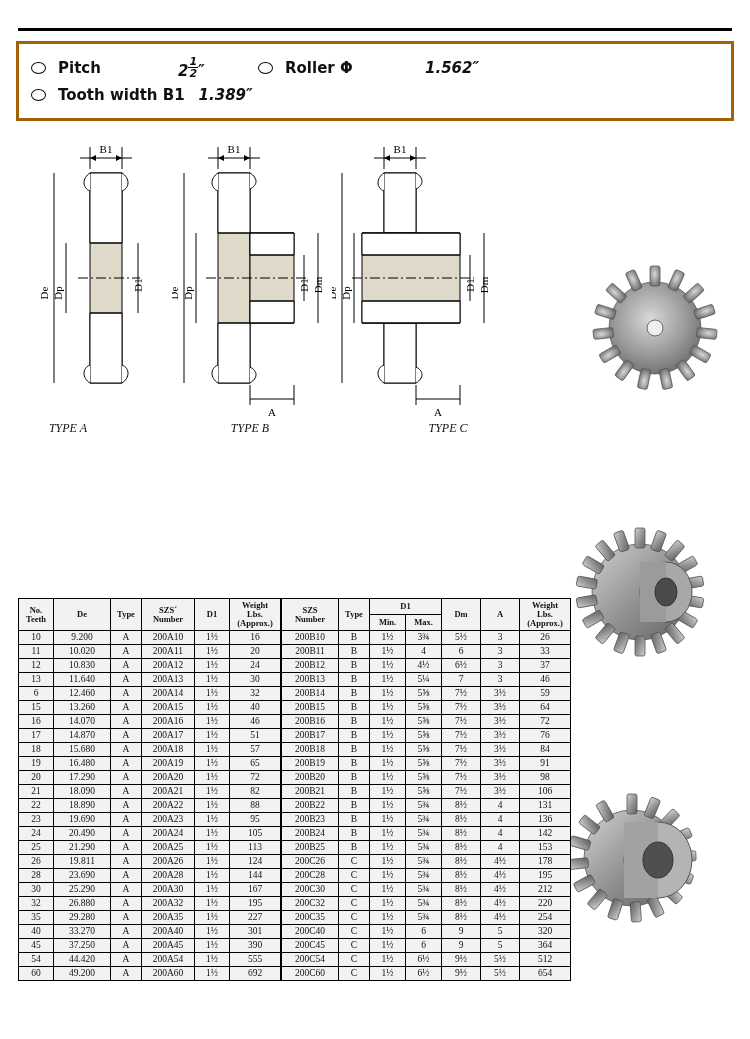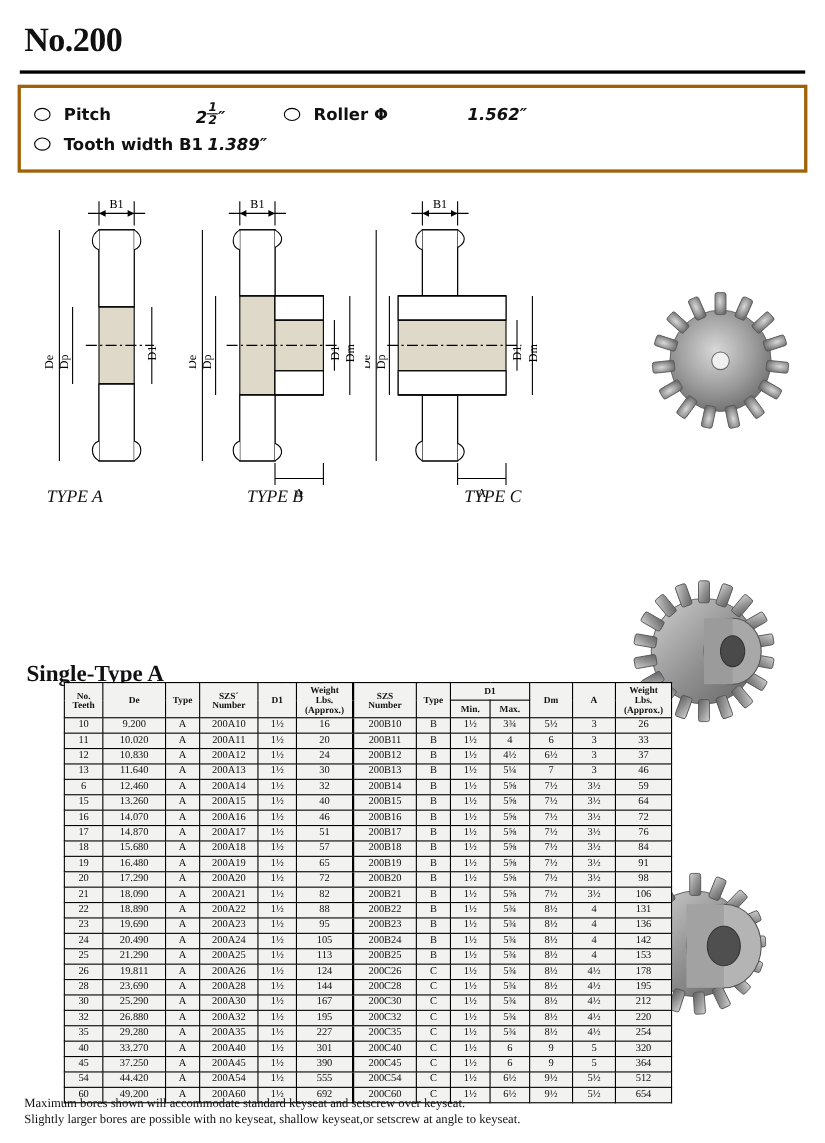--- a/index.html
+++ b/index.html
@@ -37,35 +37,35 @@
   .w-pitchlabel{width:120px;}
   .w-pitchval{width:80px;}
   .frac{display:inline-block;font-size:11px;line-height:1;vertical-align:-1px;text-align:center;}
   .frac .n{display:block;border-bottom:1px solid #000;padding:0 1px;}
   .frac .d{display:block;padding:0 1px;}
 
   
   .draw-area{position:relative;margin-top:12px;height:300px;}
   .dwg{position:absolute;top:0;}
   .typelabel{
-    font-family:"Liberation Serif",serif;font-style:italic;font-size:16px;
-    position:absolute;top:274px;text-align:center;width:120px;
+    font-family:"Liberation Serif",serif;font-style:italic;font-size:12px;
+    position:absolute;top:288px;text-align:center;width:120px;
   }
 
   
   .tbl-heads{position:absolute;left:24px;top:600px;width:520px;}
   .tbl-head{
     font-family:"Liberation Serif",serif;font-weight:bold;font-size:21px;
     display:inline-block;
   }
   .th-a{position:absolute;left:0;top:0;}
   .th-bc{position:absolute;left:226px;top:16px;}
 
   table{border-collapse:collapse;font-family:"Liberation Serif",serif;}
-  .maintbl{position:absolute;left:18px;top:620px;margin-left:40px;}
+  .maintbl{position:absolute;left:18px;top:598px;}
   .maintbl td,.maintbl th{
     border:1px solid #000;
     font-size:9.5px;
     text-align:center;
     padding:0 2px;
     height:13px;
     line-height:13px;
     background:#f2f2f0;
   }
   .maintbl th{font-size:8.5px;line-height:9px;font-weight:bold;padding:1px 2px;}
@@ -79,38 +79,37 @@
   
   .photo{position:absolute;right:18px;}
   .photo svg{display:block;}
 </style>
 </head>
 <body>
 
 <div class="page">
 
   <div class="hdr">
-    <div class="hdr-no">No.200</div>
   </div>
   <div class="rule"></div>
 
   <div class="specbox">
     <div class="specrow">
       <span class="oval"></span>
       <span class="spec-label w-pitchlabel">Pitch</span>
       <span class="spec-val w-pitchval">
         <span>2</span><span class="frac"><span class="n">1</span><span class="d">2</span></span><span>″</span>
       </span>
       <span class="oval"></span>
       <span class="spec-label" style="width:140px">Roller Φ</span>
       <span class="spec-val">1.562″</span>
     </div>
     <div class="specrow">
       <span class="oval"></span>
-      <span class="spec-label" style="margin-right:4px">Tooth width B1</span>
+      <span class="spec-label" style="margin-right:14px">Tooth width B1</span>
       <span class="spec-val">1.389″</span>
     </div>
   </div>
 
   <div class="draw-area">
 
     <svg class="dwg" style="left:30px;" width="150" height="290" viewBox="0 0 150 290">
       <g stroke="#000" fill="none" stroke-width="1">
 
         <line x1="60" y1="14" x2="60" y2="36"></line>
@@ -744,18 +743,14 @@
           <td>C</td>
           <td>1½</td>
           <td>6½</td>
           <td>9½</td>
           <td>5½</td>
           <td>654</td>
         </tr>
       </tbody>
   </table>
 
-  <div class="footnote">
-    <div>Maximum bores shown will accommodate standard keyseat and setscrew over keyseat.</div>
-    <div>Slightly larger bores are possible with no keyseat, shallow keyseat,or setscrew at angle to keyseat.</div>
-  </div>
 
 </div>
 
 </body></html>

